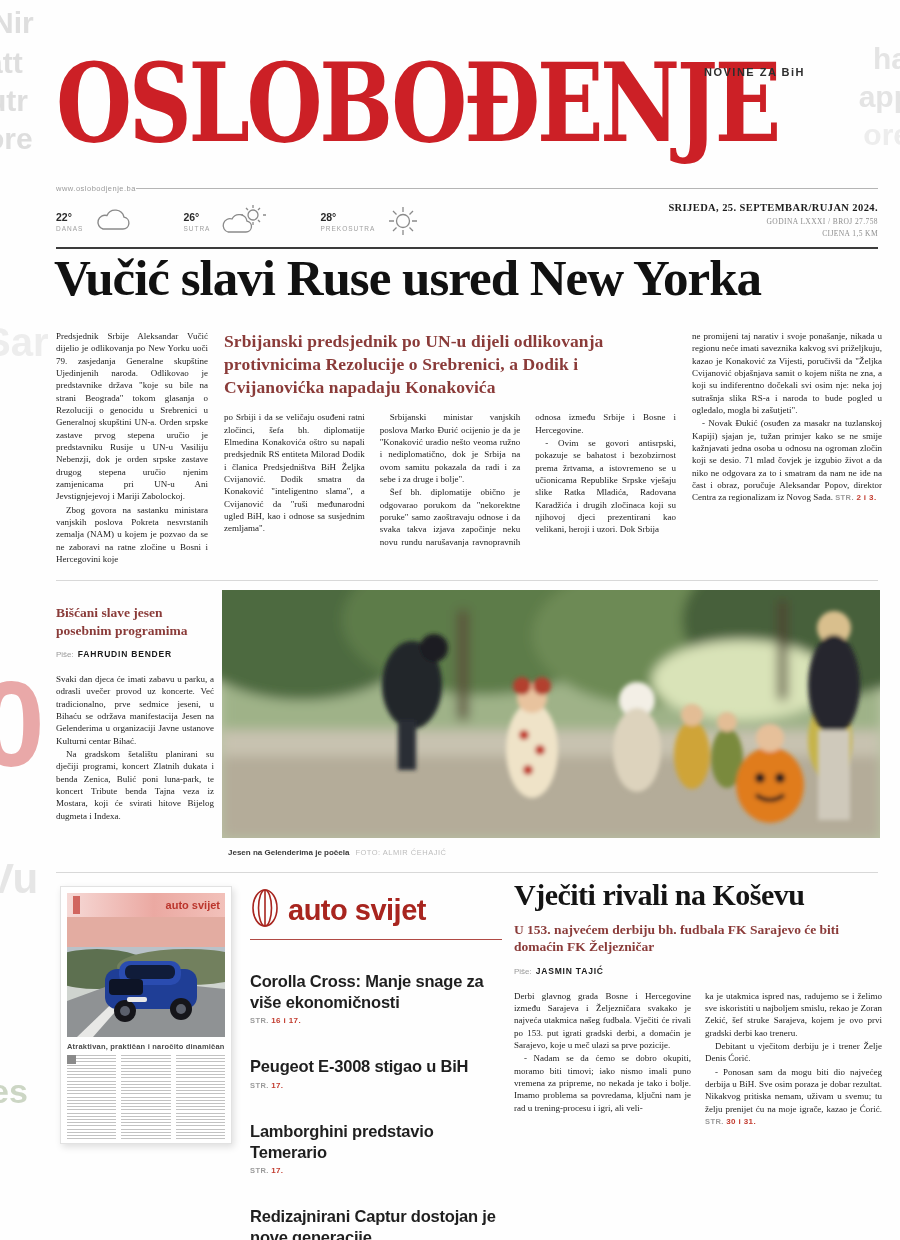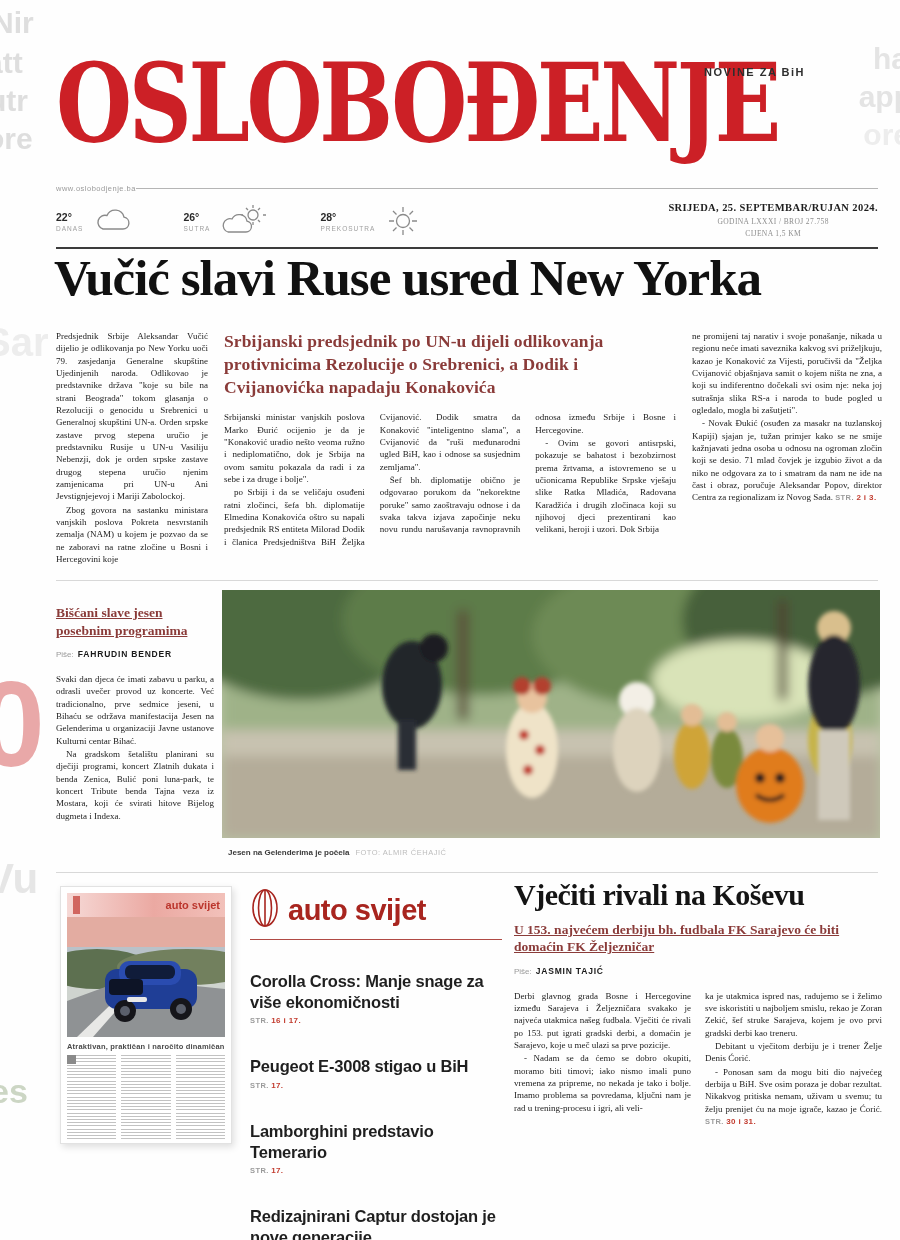--- a/index.html
+++ b/index.html
@@ -29,21 +29,21 @@
   .webline .rule{flex:1;border-top:1px solid #b5b5b5;}
 
   
   .infobar{position:absolute;left:56px;right:22px;top:200px;height:44px;display:flex;align-items:flex-start;}
   .weather{display:flex;gap:48px;margin-top:4px;}
   .witem{display:flex;align-items:center;gap:10px;}
   .wtxt{display:flex;flex-direction:column;}
   .wtemp{font-family:"Liberation Sans",sans-serif;font-weight:bold;font-size:10.5px;color:#2a2a2a;}
   .wlabel{font-family:"Liberation Sans",sans-serif;font-size:6.5px;letter-spacing:1px;color:#a0a0a0;margin-top:2px;}
   .wicon svg{display:block;}
-  .datebox{margin-left:auto;text-align:center;line-height:1.55;}
+  .datebox{margin-left:auto;text-align:right;line-height:1.55;}
   .dateline{font-family:"Liberation Serif",serif;font-weight:bold;font-size:10.5px;color:#1d1d1d;letter-spacing:.4px;}
   .edline,.priceline{font-family:"Liberation Serif",serif;font-size:7.5px;color:#8d8d8d;letter-spacing:.4px;}
   .bigrule{position:absolute;left:56px;right:22px;top:247px;height:2px;background:#3c3c3c;}
 
   
   .lead-headline{position:absolute;left:54px;top:252px;width:828px;font-weight:bold;
       font-size:51px;line-height:1.05;color:#111;letter-spacing:-1px;}
   .lead-wrap{position:absolute;left:56px;top:330px;width:826px;height:246px;display:flex;gap:16px;overflow:hidden;}
   .lead-col1{width:152px;flex:none;}
   .lead-mid{width:452px;flex:none;display:flex;flex-direction:column;}
@@ -57,21 +57,21 @@
   .midcols{margin-top:12px;height:144px;column-count:3;column-gap:15px;overflow:hidden;}
   .ref{font-family:"Liberation Sans",sans-serif;font-weight:bold;font-size:7.5px;color:#9a9a9a;letter-spacing:.4px;}
   .ref .pages{color:#c23b2e;font-size:8px;}
 
   .rule-light{position:absolute;left:56px;right:22px;height:1px;background:#d8d8d8;}
   .r-jesen{top:580px;} .r-bottom{top:872px;}
 
   
   .jesen-left{position:absolute;left:56px;top:592px;width:158px;height:268px;overflow:hidden;}
   .sec-headline{font-weight:bold;font-size:28px;line-height:1.02;color:#141414;letter-spacing:-.5px;}
-  .sec-deck{font-weight:bold;font-size:13.5px;line-height:1.3;color:#8a3b39;margin-top:12px;text-decoration:underline;}
+  .sec-deck{font-weight:bold;font-size:13.5px;line-height:1.3;color:#8a3b39;margin-top:12px;}
   .jesen-body{margin-top:14px;}
   .photo{position:absolute;left:222px;top:590px;width:658px;height:248px;overflow:hidden;background:#7e9468;}
   .caption-row{position:absolute;left:228px;top:848px;display:flex;align-items:baseline;gap:6px;}
   .caption{font-family:"Liberation Sans",sans-serif;font-weight:bold;font-size:8px;color:#3a3a3a;}
   .credit{font-family:"Liberation Sans",sans-serif;font-size:7.5px;color:#bcbcbc;letter-spacing:.5px;}
 
   
   .thumb{position:absolute;left:60px;top:886px;width:172px;height:258px;background:#fff;
          border:1px solid #e2e2e2;box-shadow:2px 3px 7px rgba(0,0,0,.13);padding:6px;box-sizing:border-box;}
   .thumb-head{height:24px;background:linear-gradient(90deg,#f6d9d6,#eba9a2 55%,#f2c1ba);
@@ -176,22 +176,22 @@
   <h1 class="lead-headline" style="margin:0;">Vučić slavi Ruse usred New Yorka</h1>
 
   <div class="lead-wrap">
     <div class="lead-col1 bodytext">
       <p>Predsjednik Srbije Aleksandar Vučić dijelio je odlikovanja po New Yorku uoči 79. zasjedanja Generalne skupštine Ujedinjenih naroda. Odlikovao je predstavnike država "koje su bile na strani Beograda" tokom glasanja o Rezoluciji o genocidu u Srebrenici u Generalnoj skupštini UN-a. Orden srpske zastave prvog stepena uručio je predstavniku Rusije u UN-u Vasiliju Nebenzji, dok je orden srpske zastave drugog stepena uručio njenim zamjenicama pri UN-u Ani Jevstignjejevoj i Mariji Zabolockoj.</p>
       <p>Zbog govora na sastanku ministara vanjskih poslova Pokreta nesvrstanih zemalja (NAM) u kojem je pozvao da se ne zaboravi na ratne zločine u Bosni i Hercegovini koje</p>
     </div>
     <div class="lead-mid">
       <div class="deck">Srbijanski predsjednik po UN-u dijeli odlikovanja protivnicima Rezolucije o Srebrenici, a Dodik i Cvijanovićka napadaju Konakovića</div>
       <div class="midcols bodytext">
+        <p>po Srbiji i da se veličaju osuđeni ratni zločinci, šefa bh. diplomatije Elmedina Konakovića oštro su napali predsjednik RS entiteta Milorad Dodik i članica Predsjedništva BiH Željka Cvijanović. Dodik smatra da Konaković "inteligentno slama", a Cvijanović da "ruši međunarodni ugled BiH, kao i odnose sa susjednim zemljama".</p>
         <p>Srbijanski ministar vanjskih poslova Marko Đurić ocijenio je da je "Konaković uradio nešto veoma ružno i nediplomatično, dok je Srbija na ovom samitu pokazala da radi i za sebe i za druge i bolje".</p>
-        <p>po Srbiji i da se veličaju osuđeni ratni zločinci, šefa bh. diplomatije Elmedina Konakovića oštro su napali predsjednik RS entiteta Milorad Dodik i članica Predsjedništva BiH Željka Cvijanović. Dodik smatra da Konaković "inteligentno slama", a Cvijanović da "ruši međunarodni ugled BiH, kao i odnose sa susjednim zemljama".</p>
         <p>Šef bh. diplomatije obično je odgovarao porukom da "nekorektne poruke" samo zaoštravaju odnose i da svaka takva izjava započinje neku novu rundu narušavanja ravnopravnih odnosa između Srbije i Bosne i Hercegovine.</p>
         <p>- Ovim se govori antisrpski, pokazuje se bahatost i bezobzirnost prema žrtvama, a istovremeno se u učionicama Republike Srpske vješaju slike Ratka Mladića, Radovana Karadžića i drugih zločinaca koji su njihovoj djeci prezentirani kao velikani, heroji i uzori. Dok Srbija</p>
       </div>
     </div>
     <div class="lead-right bodytext">
       <p>ne promijeni taj narativ i svoje ponašanje, nikada u regionu neće imati saveznika kakvog svi priželjkuju, kazao je Konaković za Vijesti, poručivši da "Željka Cvijanović objašnjava samit o kojem ništa ne zna, a koji su indiferentno dočekali svi osim nje: neka joj sutrašnja slika RS-a i naroda to bude pogled u ogledalo, mogla bi zašutjeti".</p>
       <p>
         <span>- Novak Đukić (osuđen za masakr na tuzlanskoj Kapiji) sjajan je, tužan primjer kako se ne smije kažnjavati jedna osoba u odnosu na ogroman zločin koji se desio. 71 mlad čovjek je izgubio život a da niko ne odgovara za to i smatram da nam ne ide na čast i obraz, poručuje Aleksandar Popov, direktor Centra za regionalizam iz Novog Sada.</span>
         <span class="ref"><span>STR.</span> <span class="pages">2 i 3.</span></span>
       </p>

